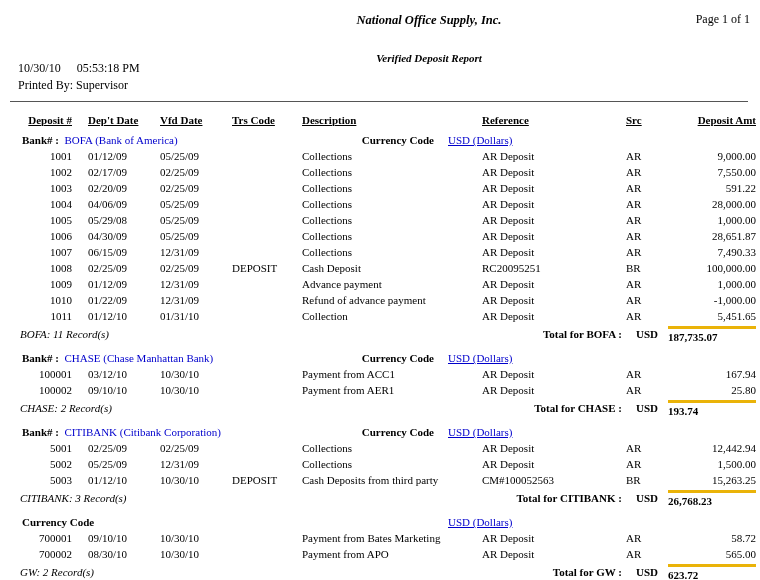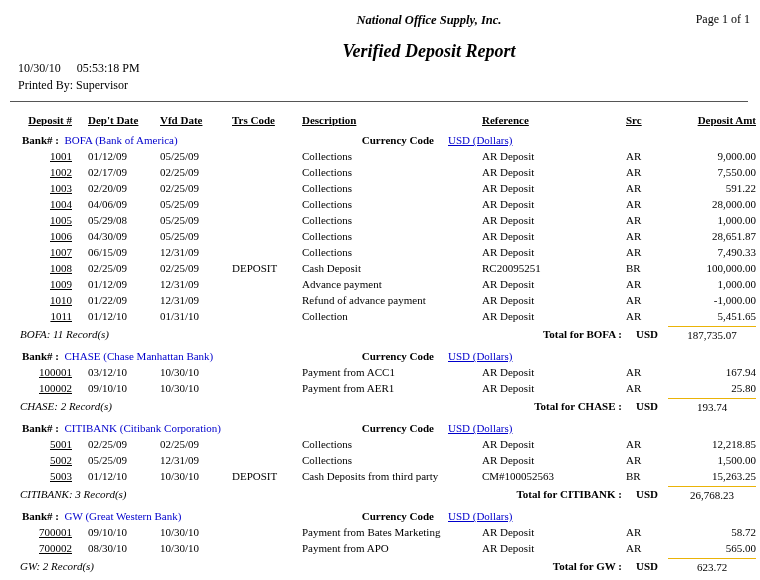--- a/index.html
+++ b/index.html
@@ -8,46 +8,46 @@
   .b{font-weight:bold;}
   .blue{color:#0000CC;}
 
   
   .tophdr{display:flex;align-items:flex-start;font-size:12px;margin-top:4px;}
   .h-left{width:180px;line-height:17px;margin-top:48px;}
   .h-left .time{margin-left:16px;}
   .h-center{flex:1;text-align:center;font-style:italic;}
   .h-right{width:90px;text-align:right;padding-right:6px;}
   .company{font-weight:bold;font-size:12.5px;line-height:16px;}
-  .rpt-title{font-weight:bold;font-size:18px;line-height:22px;margin-top:12px;}
+  .rpt-title{font-weight:bold;font-size:11px;line-height:22px;margin-top:19px;}
   .rule{height:1px;background:#555;margin:7px 8px 10px -8px;}
 
   
   .grid{display:grid;grid-template-columns:62px 72px 74px 70px 150px 180px 42px 88px;
         width:738px;font-size:11px;line-height:16px;}
   .cell{white-space:nowrap;overflow:hidden;}
-  .c1{text-align:right;padding-right:8px;text-decoration:underline;}
+  .c1{text-align:right;padding-right:8px;}
   .c2,.c3{padding-left:8px;}
   .c4{padding-left:6px;}
   .c5{padding-left:6px;font-family:Liberation Serif, serif;}
   .c6{padding-left:36px;}
   .c7{text-align:left;}
   .c8{text-align:right;}
   .hdr-row .cell{font-weight:bold;text-decoration:underline;}
   .hdr-row{margin-bottom:3px;}
 
   .bank-row{margin-top:4px;}
   .bank-left{grid-column:1/6;display:flex;justify-content:space-between;padding-left:4px;padding-right:12px;}
   .bank-left .b{font-weight:bold;}
   .bank-cur{grid-column:6/9;padding-left:2px;text-decoration:underline;}
 
   .total-row{margin-top:2px;margin-bottom:5px;}
   .rc{grid-column:1/5;font-style:italic;padding-left:2px;}
   .total-label{grid-column:5/8;display:flex;justify-content:flex-end;font-weight:bold;padding-right:10px;gap:14px;}
-  .total-amt{grid-column:8/9;text-align:center;font-weight:normal;border-top:1px solid #eab308;}
+  .total-amt{grid-column:8/9;text-align:left;font-weight:bold;border-top:3px solid #eab308;}
 
   .report-row{margin-top:18px;}
   .report-amt{grid-column:8/9;text-align:right;font-weight:bold;
               border-top:1px solid #333;border-bottom:3px double #333;padding-bottom:11px;}
 </style>
 </head>
 <body>
 
 <div class="page">
 
@@ -247,21 +247,21 @@
         <div class="cell bank-cur blue">USD (Dollars)</div>
       </div>
       <div class="grid data-row">
         <div class="cell c1">5001</div>
         <div class="cell c2">02/25/09</div>
         <div class="cell c3">02/25/09</div>
         <div class="cell c4"></div>
         <div class="cell c5">Collections</div>
         <div class="cell c6">AR Deposit</div>
         <div class="cell c7">AR</div>
-        <div class="cell c8">12,218.85</div>
+        <div class="cell c8">12,442.94</div>
       </div>
       <div class="grid data-row">
         <div class="cell c1">5002</div>
         <div class="cell c2">05/25/09</div>
         <div class="cell c3">12/31/09</div>
         <div class="cell c4"></div>
         <div class="cell c5">Collections</div>
         <div class="cell c6">AR Deposit</div>
         <div class="cell c7">AR</div>
         <div class="cell c8">1,500.00</div>
@@ -279,21 +279,20 @@
       <div class="grid total-row">
         <div class="cell rc">CITIBANK: 3 Record(s)</div>
         <div class="cell total-label">
           <span>Total for CITIBANK :</span>
           <span>USD</span>
         </div>
         <div class="cell total-amt">26,768.23</div>
       </div>
       <div class="grid bank-row">
         <div class="cell bank-left">
-          <span><span class="b">Bank# :</span><span class="blue">&nbsp;&nbsp;GW (Great Western Bank)</span></span>
           <span class="b">Currency Code</span>
         </div>
         <div class="cell bank-cur blue">USD (Dollars)</div>
       </div>
       <div class="grid data-row">
         <div class="cell c1">700001</div>
         <div class="cell c2">09/10/10</div>
         <div class="cell c3">10/30/10</div>
         <div class="cell c4"></div>
         <div class="cell c5">Payment from Bates Marketing</div>

